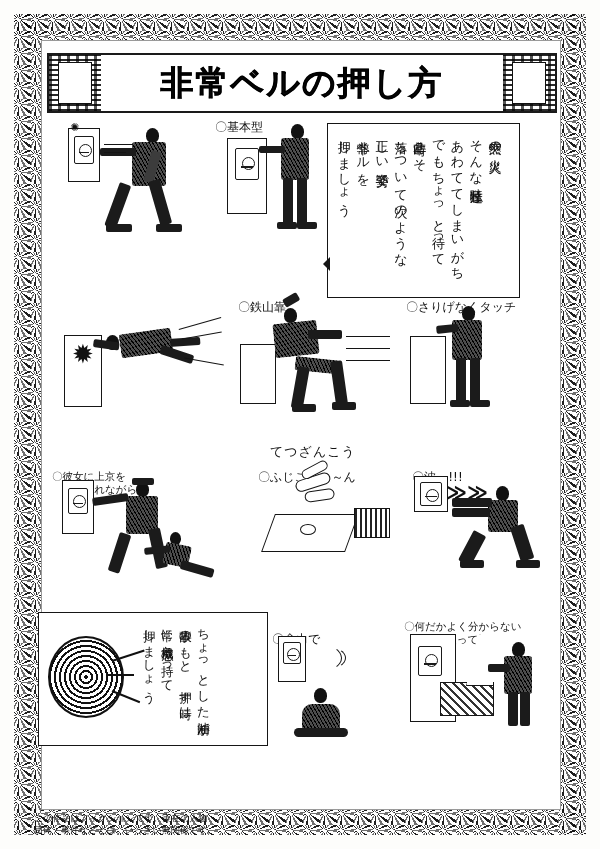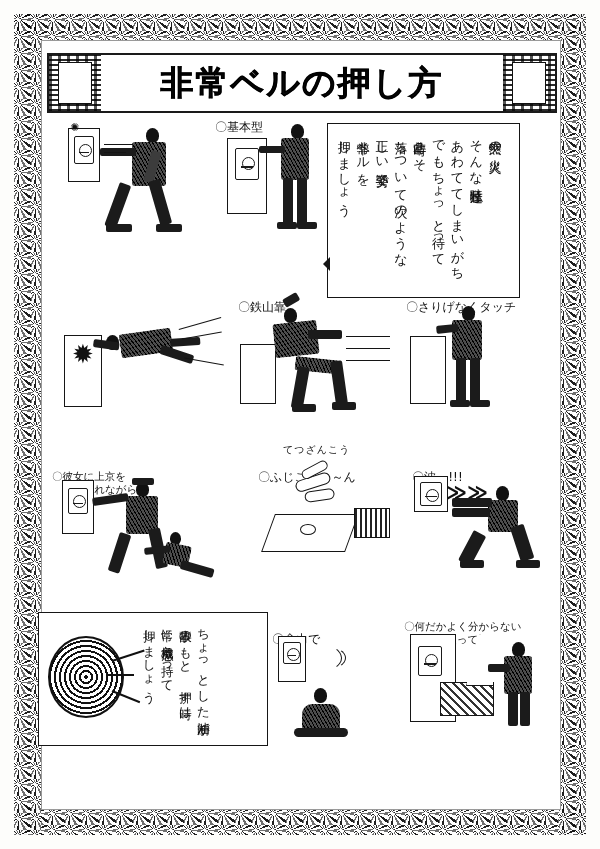--- a/index.html
+++ b/index.html
@@ -90,24 +90,24 @@
   .caption {
     font-family: "DejaVu Sans", sans-serif;
     font-size: 12px;
     color: #111;
     line-height: 1.25;
     white-space: pre-line;
     text-align: left;
   }
   .caption.small { font-size: 10.5px; }
   .ruby {
-    font-size: 10px;
+    font-size: 13px;
     letter-spacing: 1px;
     display: block;
-    margin-left: 27px;
+    margin-left: 14px;
   }
 
   
   .alarm-box {
     position: absolute;
     background: #fff;
     border: 1.6px solid #1a1a1a;
     border-radius: 2px;
   }
   .alarm-box::before {           
@@ -444,14 +444,16 @@
       <div class="p-head" style="left:108px; top:22px;"></div>
       <div class="p-body hatch" style="left:100px; top:36px; width:28px; height:38px;"></div>
       <div class="p-limb" style="left:84px; top:44px; width:22px; height:8px;"></div>
       <div class="p-limb" style="left:104px; top:72px; width:10px; height:34px;"></div>
       <div class="p-limb" style="left:116px; top:72px; width:10px; height:34px;"></div>
     </div>
     <div class="caption small" style="left:0px; top:116px;">〇何だかよく分からない
 　機械を使って</div>
   </div>
 
+  <div id="footer">この作品はフィクションです。実在の人物・
+団体・事件などとは、いっさい無関係です。</div>
 
 </div>
 
 </body></html>

